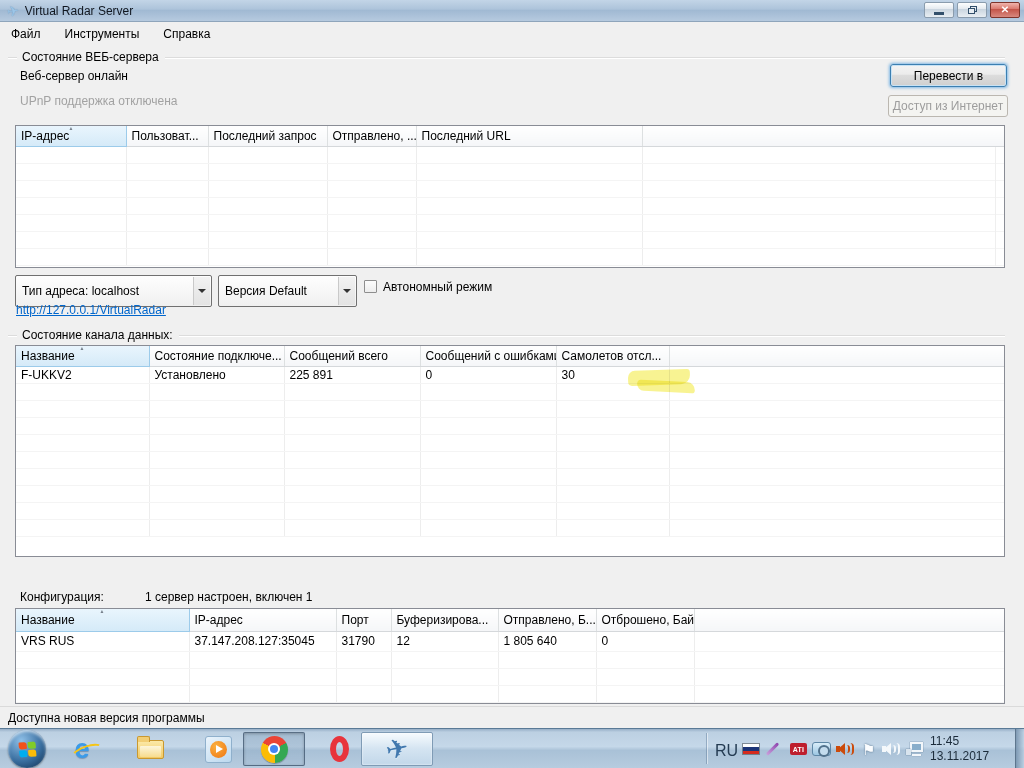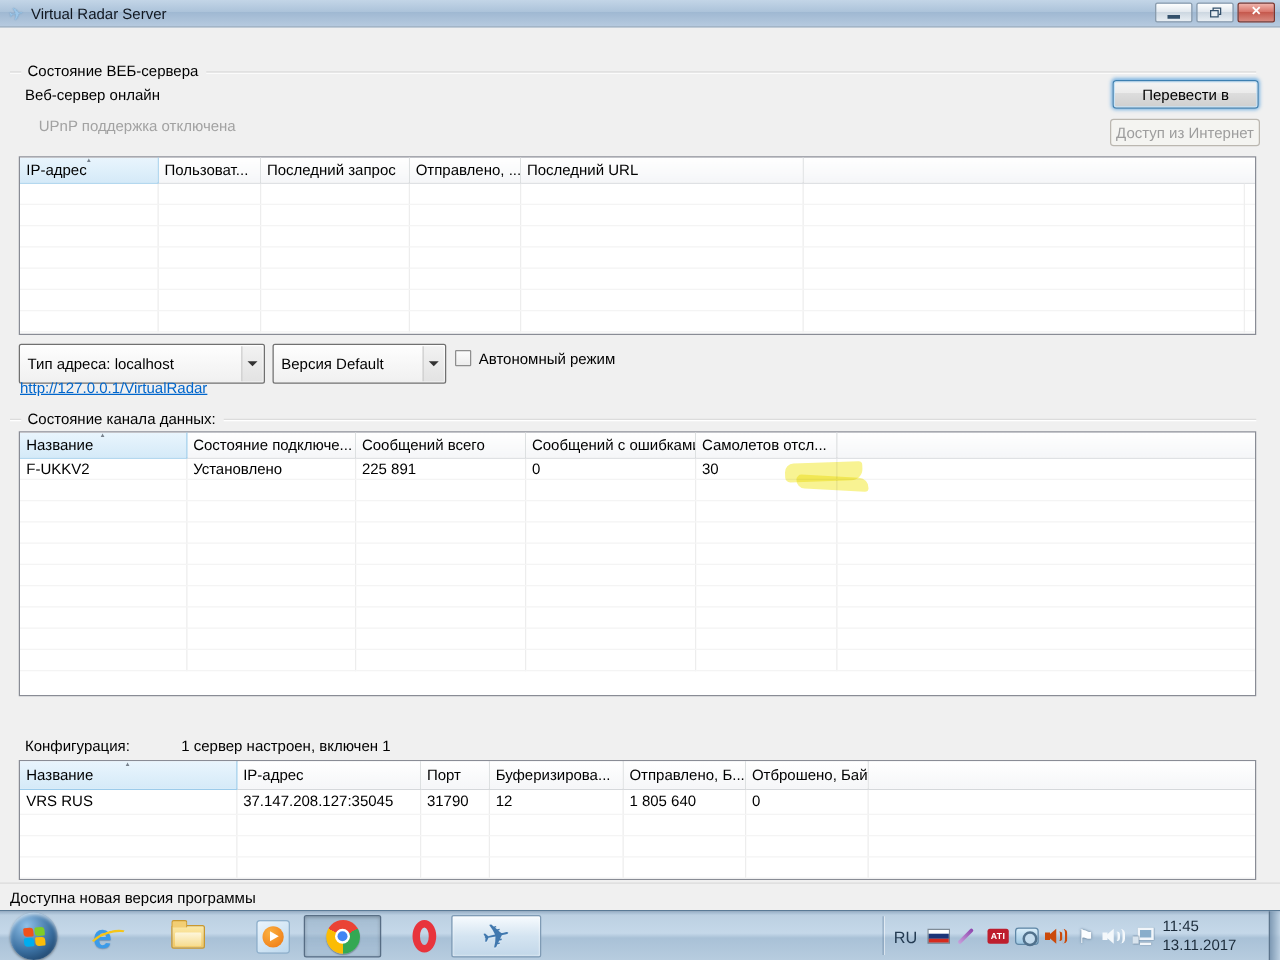--- a/index.html
+++ b/index.html
@@ -95,21 +95,21 @@
   .folder::after { content:""; position:absolute; left:2px; top:5px; right:2px; bottom:1px; background:linear-gradient(#FDF6DC,#F7DC8E); border-radius:1px; }
   .wmp { position:relative; width:27px; height:27px; background:linear-gradient(145deg,#EAF4FC,#BCD8EE); border:1px solid #8FB0CC; border-radius:3px; display:flex; align-items:center; justify-content:center; }
   .wmp .ocirc { width:17px; height:17px; border-radius:50%; background:radial-gradient(circle at 35% 30%, #FBB040, #EE7511); display:flex; align-items:center; justify-content:center; }
   .wmp .play { width:0; height:0; border-top:4px solid transparent; border-bottom:4px solid transparent; border-left:7px solid #fff; margin-left:2px; }
   .chrome { width:27px; height:27px; border-radius:50%; background:conic-gradient(from -60deg, #EA4335 0 120deg, #34A853 120deg 240deg, #FBBC05 240deg 360deg); display:flex; align-items:center; justify-content:center; box-shadow:0 1px 1px rgba(0,0,0,.3); }
   .chrome .inner { width:12px; height:12px; border-radius:50%; background:#fff; display:flex; align-items:center; justify-content:center; }
   .chrome .core { width:8px; height:8px; border-radius:50%; background:#4285F4; }
   .opera { width:19px; height:26px; border:6px solid #E8343C; border-radius:50%; }
   .plane-task { font-size:27px; color:#4178AE; transform:rotate(-12deg); line-height:1; text-shadow:0 1px 0 #D7E7F4; }
   .sep { position:absolute; top:4px; bottom:4px; width:1px; background:rgba(90,120,150,.45); box-shadow:1px 0 0 rgba(255,255,255,.5); }
-  .ru { position:absolute; color:#243B52; font-size:13px; }
+  .ru { position:absolute; color:#243B52; font-size:16px; }
   .ruflag { position:absolute; width:18px; height:12px; border:1px solid rgba(0,0,0,.35); }
   .ruflag i { display:block; height:33.3%; }
   .pen { position:absolute; width:3px; height:16px; background:linear-gradient(#8E44AD,#C9A0DC); border-radius:2px; transform:rotate(45deg); }
   .ati { position:absolute; width:17px; height:12px; background:#BE1E2D; border-radius:2px; color:#fff; font-size:7px; font-weight:bold; display:flex; align-items:center; justify-content:center; letter-spacing:.3px; }
   .cam { position:absolute; width:19px; height:14px; background:linear-gradient(#D9EDF9,#9CC6E2); border:1px solid #5E87A6; border-radius:3px; }
   .cam::after { content:""; position:absolute; left:5px; top:2px; width:8px; height:8px; border:2px solid #51718C; border-radius:50%; background:#C4DCEE; }
   .spk { position:absolute; width:19px; height:16px; }
   .spk .body { position:absolute; left:0; top:5px; width:4px; height:6px; background:currentColor; }
   .spk .cone { position:absolute; left:2px; top:2px; width:0; height:0; border-top:6px solid transparent; border-bottom:6px solid transparent; border-right:7px solid currentColor; }
   .spk .w1 { position:absolute; left:11px; top:4px; width:3px; height:8px; border-right:2px solid currentColor; border-radius:0 6px 6px 0; }
@@ -139,26 +139,31 @@
             <i class="t"></i>
             <i class="b"></i>
           </span>
         </div>
       <div class="wbtn close">
           <span>✕</span>
         </div>
     </div>
   </div>
 
+  <div class="menubar">
+    <div class="menuitem">Файл</div>
+    <div class="menuitem">Инструменты</div>
+    <div class="menuitem">Справка</div>
+  </div>
 
   <div class="grp" style="top:50px;">
     <span>Состояние ВЕБ-сервера</span>
   </div>
   <div class="lbl" style="left:20px; top:69px;">Веб-сервер онлайн</div>
-  <div class="lbl dim" style="left:20px; top:94px;margin-left:11px;">UPnP поддержка отключена</div>
+  <div class="lbl dim" style="left:20px; top:94px;">UPnP поддержка отключена</div>
   <div class="btn default" style="left:890px; top:64px; width:117px; height:23px;">Перевести в</div>
   <div class="btn disabled" style="left:888px; top:95px; width:120px; height:22px;">Доступ из Интернет</div>
 
   <div class="lv" style="left:15px; top:125px; width:990px; height:143px;">
     <table>
       <colgroup>
           <col style="width:110px">
           <col style="width:82px">
           <col style="width:119px">
           <col style="width:89px">

